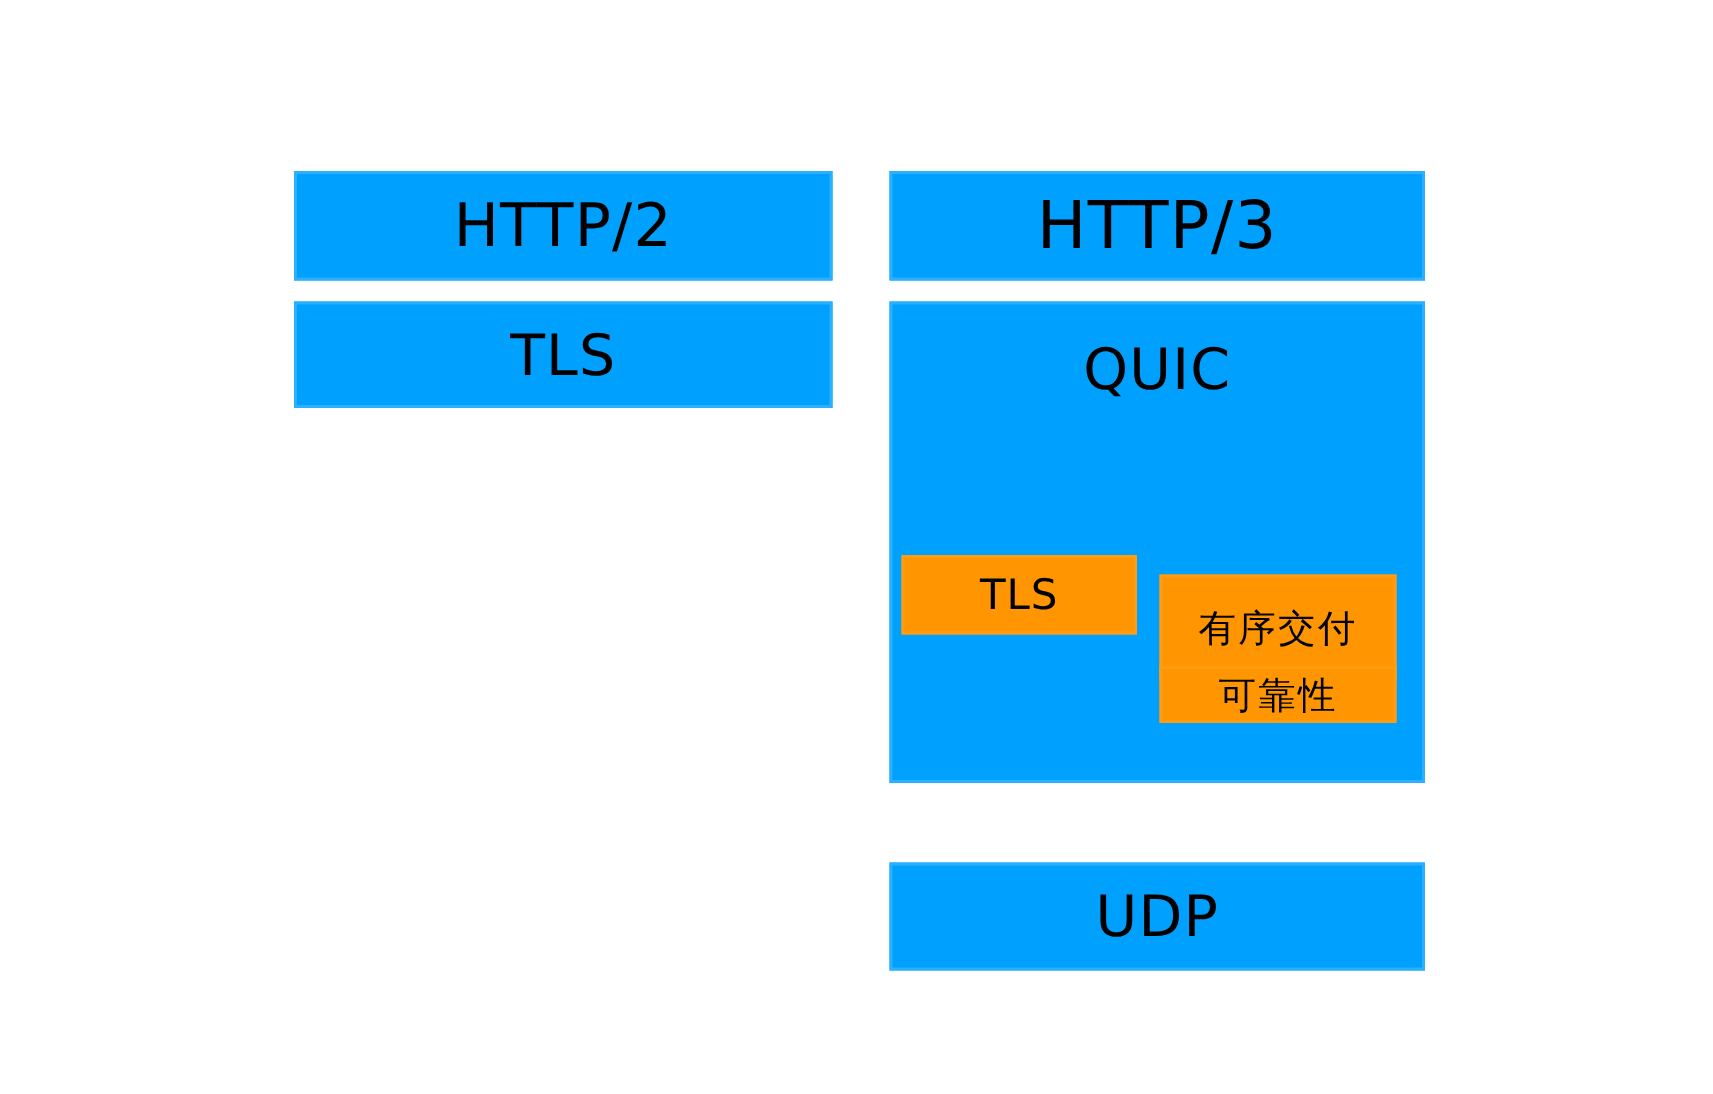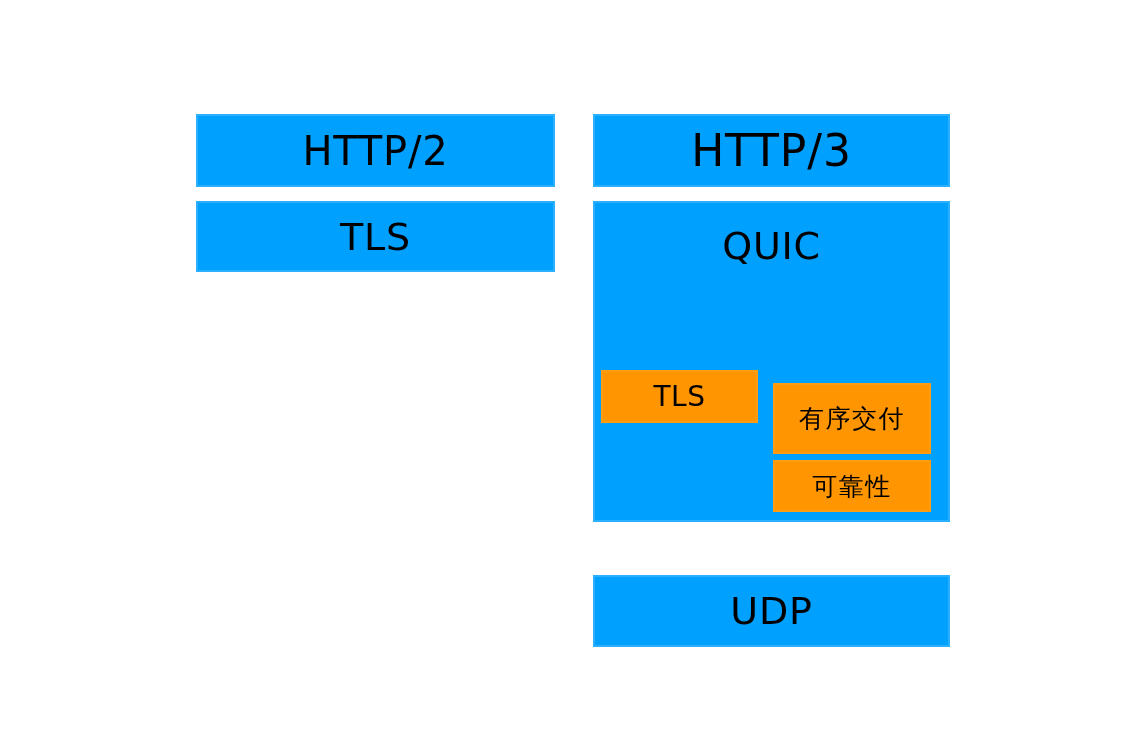--- a/index.html
+++ b/index.html
@@ -66,21 +66,21 @@
   #box-udp     { left:593px; top:538px;  width:357px; height:72px;  font-size:38px;margin-top:37px; }
 
   
   #box-ip      { left:196px; top:628px;  width:754px; height:69px;  font-size:38px; }
 
   
   #feat-multiplex { left:601px; top:286px; width:331px; height:54px; font-size:25px; }
   #feat-tls       { left:601px; top:370px; width:157px; height:53px; font-size:28px; }
   #feat-ordered   { left:773px; top:370px; width:158px; height:71px; font-size:25px;margin-top:13px; }
   #feat-handshake { left:601px; top:444px; width:157px; height:54px; font-size:25px; }
-  #feat-reliable  { left:773px; top:460px; width:158px; height:52px; font-size:25px; }
+  #feat-reliable  { left:773px; top:444px; width:158px; height:38px; font-size:25px; }
 </style>
 </head>
 <body>
 
 <div id="stack-diagram">
 
   <div class="box blue latin" id="box-http2">HTTP/2</div>
 
   <div class="box blue latin" id="box-tls">TLS</div>
 

